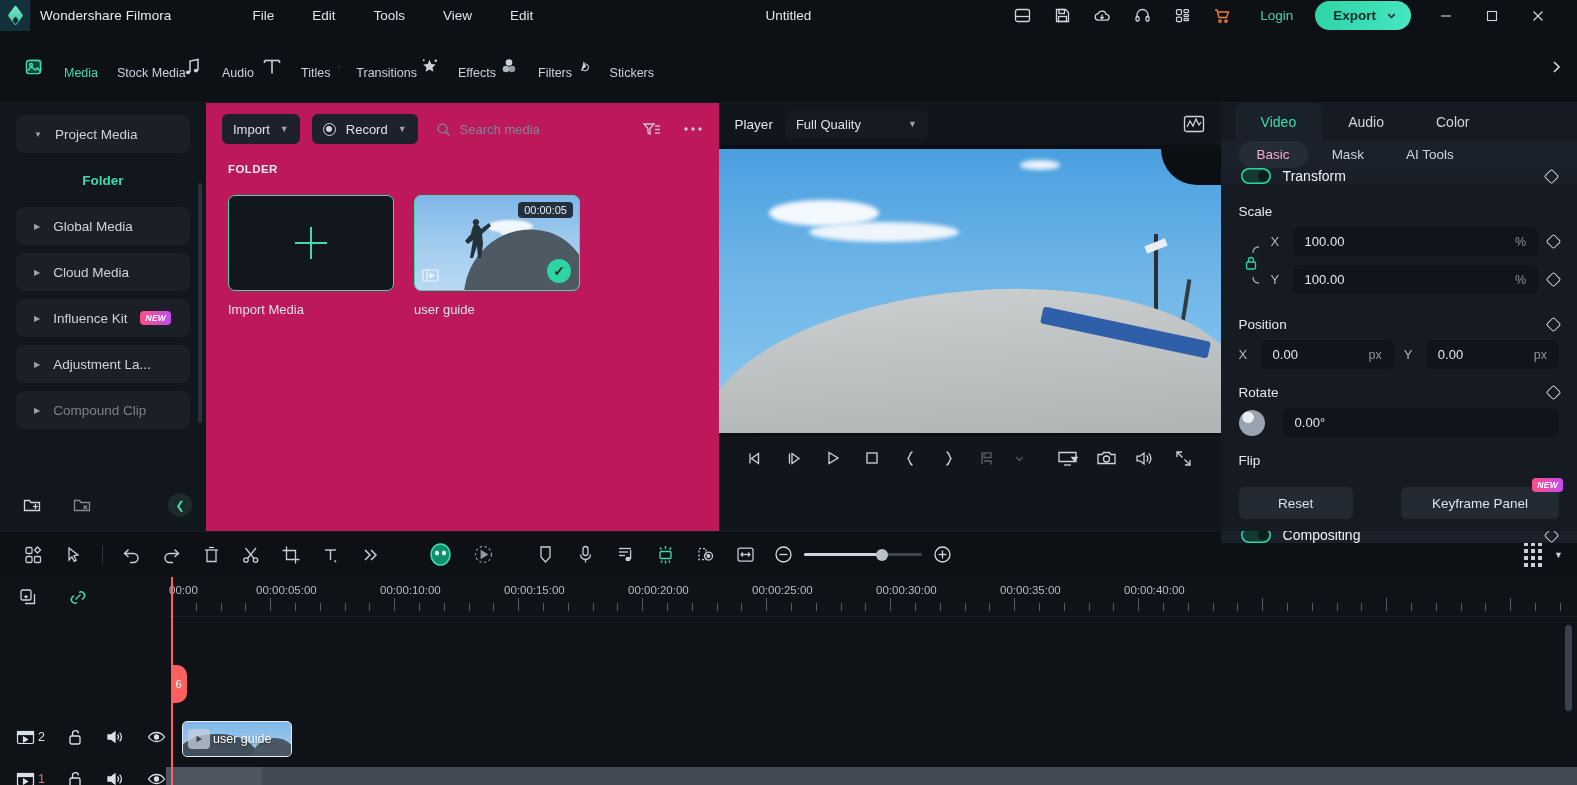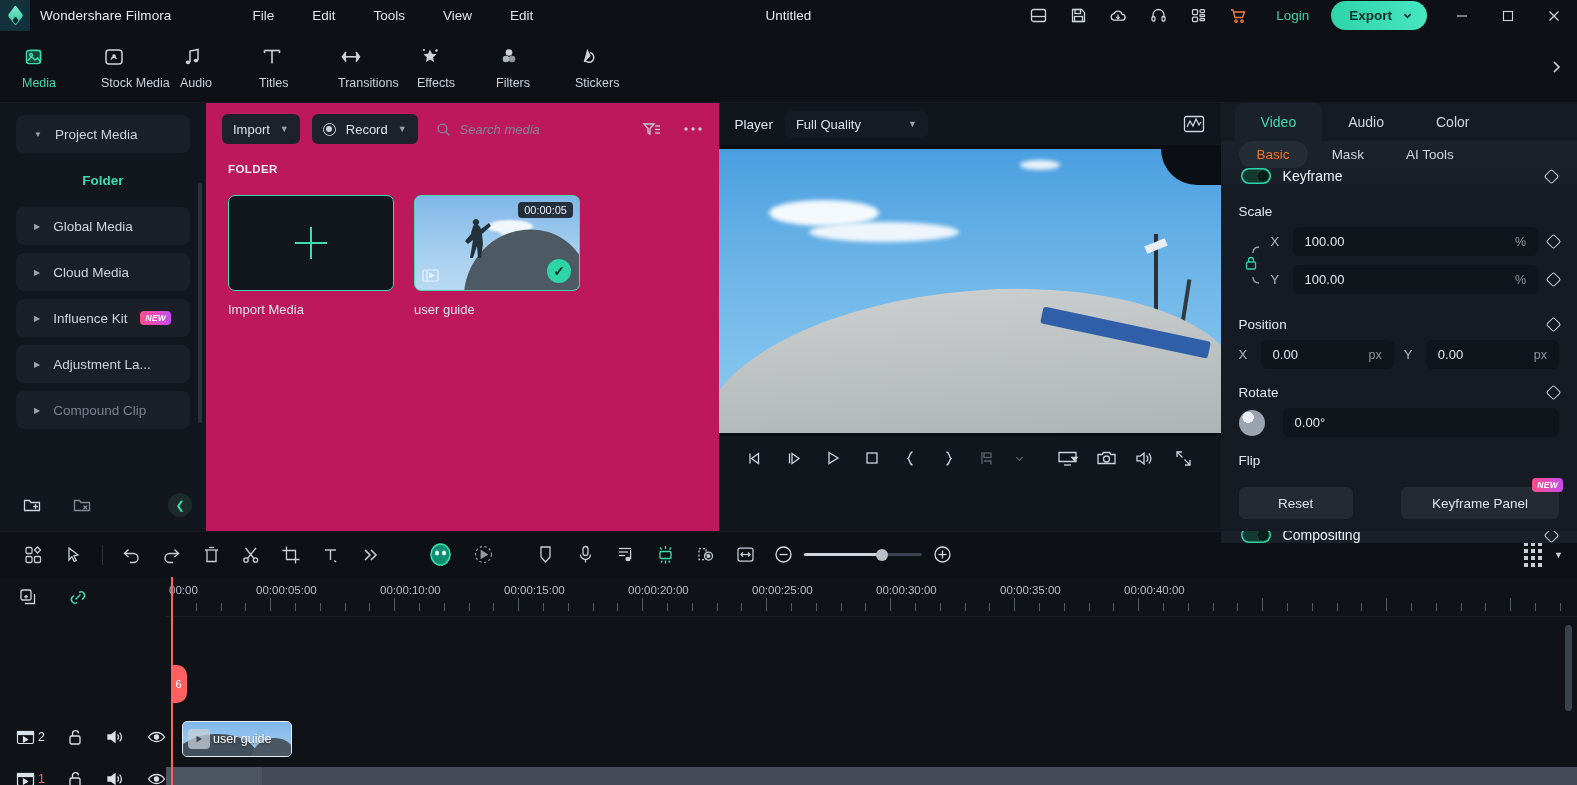--- a/index.html
+++ b/index.html
@@ -26,21 +26,21 @@
     content:""; position:absolute; width:5px; height:5px; background:#0d2a33; border-radius:1px;
     right:1px; bottom:1px;
   }
   .app-title { font-size: 13.5px; color: #e8ecf2; margin-left: 10px; letter-spacing: .1px; }
   .menus { display: flex; margin-left: 62px; gap: 0px; }
   .menu-item { font-size: 13.5px; color: #dfe4ec; padding: 4px 19px; border-radius: 4px; cursor: default; }
   .doc-title {
     position: absolute; left: 0; right: 0; text-align: center; font-size: 13.5px; color: #e4e8ef;
     pointer-events: none;
   }
-  .tb-right { margin-left: auto; display: flex; align-items: center; gap: 0px; padding-right: 0px; }
+  .tb-right { margin-left: auto; display: flex; align-items: center; gap: 0px; padding-right: 16px; }
   .tb-ico {
     width: 40px; height: 31px; display: flex; align-items: center; justify-content: center;
     color: #cfd5de; cursor: default;
   }
   .tb-ico.cart { color: #f0803c; }
   .login-btn {
     font-size: 13.5px; color: #39d6ab; padding: 6px 16px; margin: 0 6px 0 2px; border-radius: 5px; cursor: default;
   }
   .export-btn {
     display: flex; align-items: center; gap: 10px;
@@ -49,21 +49,21 @@
     padding: 7px 14px 7px 18px; border-radius: 16px; margin-right: 12px; cursor: default;
   }
   .win-ctrl { width: 46px; height: 31px; display:flex; align-items:center; justify-content:center; color:#cfd5de; }
 
   
   .cat-bar {
     height: 72px; background: #0d1015; display: flex; align-items: center; padding-left: 22px;
     flex: 0 0 72px; position: relative; border-bottom: 1px solid #161b22;
   }
   .cat {
-    width: 79px; display: flex; flex-direction: column; align-items: flex-start; gap: 6px; cursor: default;
+    width: 79px; display: flex; align-items: flex-end; gap: 16px; cursor: default;
     color: #cbd2dc;
   }
   .cat .lbl { font-size: 12.5px; white-space: nowrap; }
   .cat.active { color: #3ddcae; }
   .cat-next {
     position: absolute; right: 10px; top: 50%; transform: translateY(-50%);
     color: #cfd5de; width: 22px; height: 30px; display:flex; align-items:center; justify-content:center;
   }
 
   
@@ -106,21 +106,21 @@
     gap: 10px; padding: 0 11px; font-size: 13px; color: #dde2ea; cursor: default;
   }
   .pill .chev { font-size: 9px; color: #98a1af; }
   .rec-dot {
     width: 13px; height: 13px; border-radius: 50%; border: 1.6px solid #cfd5de; position: relative;
   }
   .rec-dot:after { content:""; position:absolute; inset:2.5px; background:#cfd5de; border-radius:50%; }
   .search-wrap { display: flex; align-items: center; gap: 9px; margin-left: 6px; color: #7d8796; }
   .search-wrap input {
     background: transparent; border: none; outline: none; color: #cfd5de; font-size: 13px;
-    font-family: "Liberation Sans", sans-serif; width: 170px; font-style: italic;
+    font-family: "Liberation Sans", sans-serif; width: 170px;
   }
   .search-wrap input::placeholder { color: #7d8796; }
   .browser-bar .right-ic { margin-left: auto; display: flex; align-items: center; gap: 22px; color: #c7ced8; }
   .folder-head { font-size: 11.5px; font-weight: 700; color: #e9edf3; padding: 8px 0 0 22px; letter-spacing: .4px; }
   .grid { display: flex; gap: 20px; padding: 20px 22px; }
   .tile { width: 166px; cursor: default; }
   .tile .box {
     height: 96px; border: 1.5px solid #3ddcae; border-radius: 7px; display: flex;
     align-items: center; justify-content: center; position: relative; overflow: hidden; background: #12161d;
   }
@@ -207,21 +207,21 @@
 
   
   .props { flex: 1; background: #161b23; display: flex; flex-direction: column; position: relative; }
   .tabs-main { height: 42px; display: flex; align-items: flex-end; padding-left: 14px; }
   .tab-main {
     padding: 0 26px; height: 38px; line-height: 38px; font-size: 14px; color: #cfd5de; cursor: default;
   }
   .tab-main.active { color: #3ddcae; background: #1b212b; border-radius: 8px 8px 0 0; }
   .tabs-sub { height: 42px; display: flex; align-items: center; padding-left: 18px; gap: 6px; background: #1b212b; }
   .tab-sub { padding: 6px 18px; font-size: 13.5px; color: #cfd5de; border-radius: 15px; cursor: default; }
-  .tab-sub.active { color: #f97316; background: #242c36; }
+  .tab-sub.active { color: #f9a8d4; background: #242c36; }
   .sec-head {
     height: 44px; display: flex; align-items: center; gap: 12px; padding: 0 20px; background: #1a2029;
     font-size: 14px; color: #eef2f7;
   }
   .sec-head .diamond { margin-left: auto; }
   .toggle { width: 30px; height: 16px; border-radius: 9px; background: #2ed3a6; position: relative; }
   .toggle:after {
     content: ""; position: absolute; right: 2px; top: 2px; width: 12px; height: 12px; border-radius: 50%;
     background: #0f2c27;
   }
@@ -727,21 +727,21 @@
       <div class="tabs-sub">
         <div class="tab-sub active">Basic</div>
         <div class="tab-sub">Mask</div>
         <div class="tab-sub">AI Tools</div>
       </div>
 
       <div class="sec-head">
         <span class="toggle on">
             <i class="knob"></i>
           </span>
-        <span>Keyframe</span>
+        <span>Transform</span>
         <span class="diamond"></span>
       </div>
 
       <div class="prop-body">
         <div class="lbl-row">Scale</div>
         <div style="display:flex;align-items:center;gap:6px;">
           <div class="link-col">
             <svg width="22" height="48" viewBox="0 0 22 48" fill="none" stroke="#2ed3a6" stroke-width="1.3">
               <path d="M18 6c-5 0-6 3-6 6" stroke="#9aa3b0"></path>
                 <path d="M18 42c-5 0-6-3-6-6" stroke="#9aa3b0"></path>

